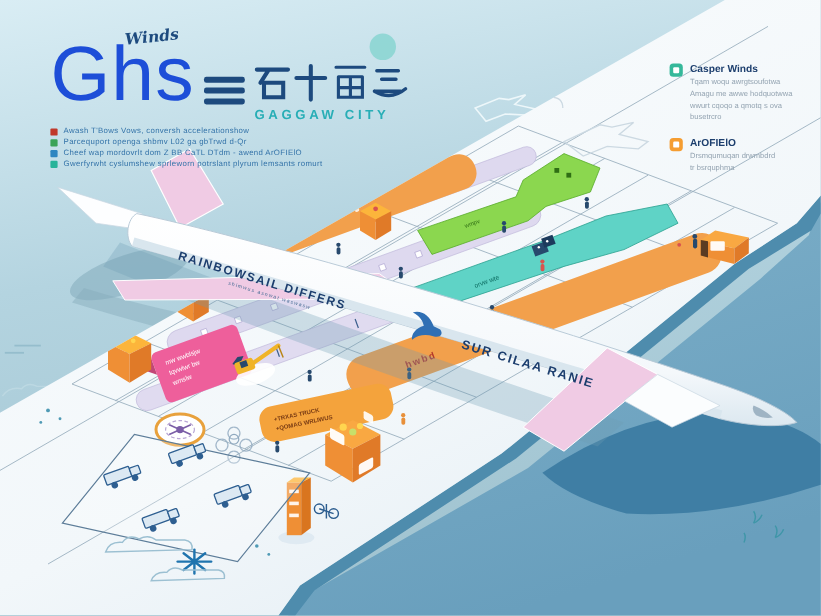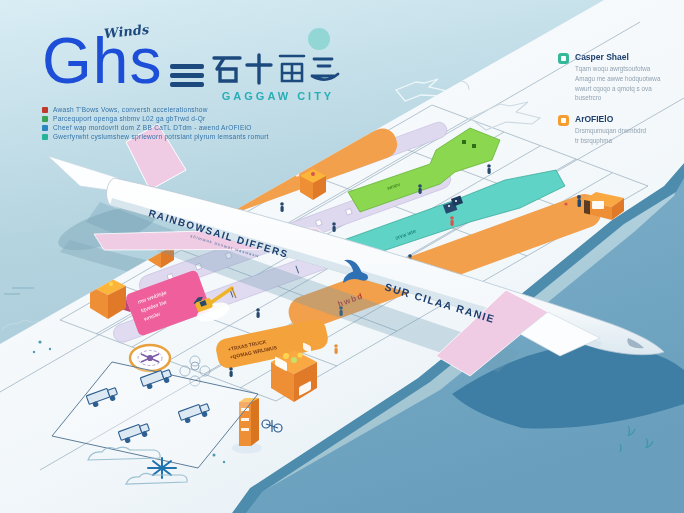--- a/index.html
+++ b/index.html
@@ -10,21 +10,21 @@
   .logo{position:absolute;left:42px;top:26px;width:300px;color:#1d4a7e;}
   .logo-row{position:relative;height:76px;}
   .logo-main{font-size:64px;font-weight:normal;letter-spacing:1px;line-height:70px;color:#1d4ed8;}
   .logo-script{position:absolute;left:62px;top:-2px;font-family:"DejaVu Serif",serif;
                font-style:italic;font-size:13px;font-weight:bold;transform:rotate(-6deg);color:#1d4a7e;}
   .logo-eq{position:absolute;left:128px;top:34px;width:34px;}
   .logo-eq div{height:5px;background:#1d4a7e;border-radius:2px;margin:4px 0;}
   .logo-cjk{position:absolute;left:170px;top:26px;}
   .logo-blob{position:absolute;left:266px;top:2px;width:22px;height:22px;border-radius:50%;
              background:#7fd3cd;opacity:.75;}
-  .logo-city{position:absolute;left:170px;top:64px;width:132px;text-align:center;
+  .logo-city{position:absolute;left:170px;top:64px;width:132px;text-align:left;
              font-size:11px;font-weight:bold;letter-spacing:3px;color:#28aeb6;}
   .bullets{margin-top:4px;}
   .bullet-row{display:flex;align-items:center;margin:2px 0;}
   .bullet-sq{width:6px;height:6px;border-radius:1px;margin-right:5px;flex:0 0 auto;}
   .bullet-tx{font-size:6.5px;color:#3272a8;letter-spacing:.3px;white-space:nowrap;}
   
   .legend{position:absolute;left:558px;top:52px;width:120px;}
   .legend-item{margin-bottom:11px;display:flex;}
   .legend-ic{width:11px;height:11px;border-radius:3px;margin:1px 6px 0 0;flex:0 0 auto;
              display:flex;align-items:center;justify-content:center;}
@@ -415,21 +415,21 @@
     </div>
   </div>
 </div>
 
 <div class="legend">
   <div class="legend-item">
     <span class="legend-ic" style="background:#35b89a">
           <i></i>
         </span>
     <span>
-      <div class="legend-tt">Casper Shael</div>
+      <div class="legend-tt">Casper Winds</div>
       <div class="legend-ln">Tqam woqu awrgtsoufotwa</div>
       <div class="legend-ln">Amagu me awwe hodquotwwa</div>
       <div class="legend-ln">wwurt cqoqo a qmotq s ova</div>
       <div class="legend-ln">busetrcro</div>
     </span>
   </div>
   <div class="legend-item">
     <span class="legend-ic" style="background:#f59d31">
           <i></i>
         </span>

